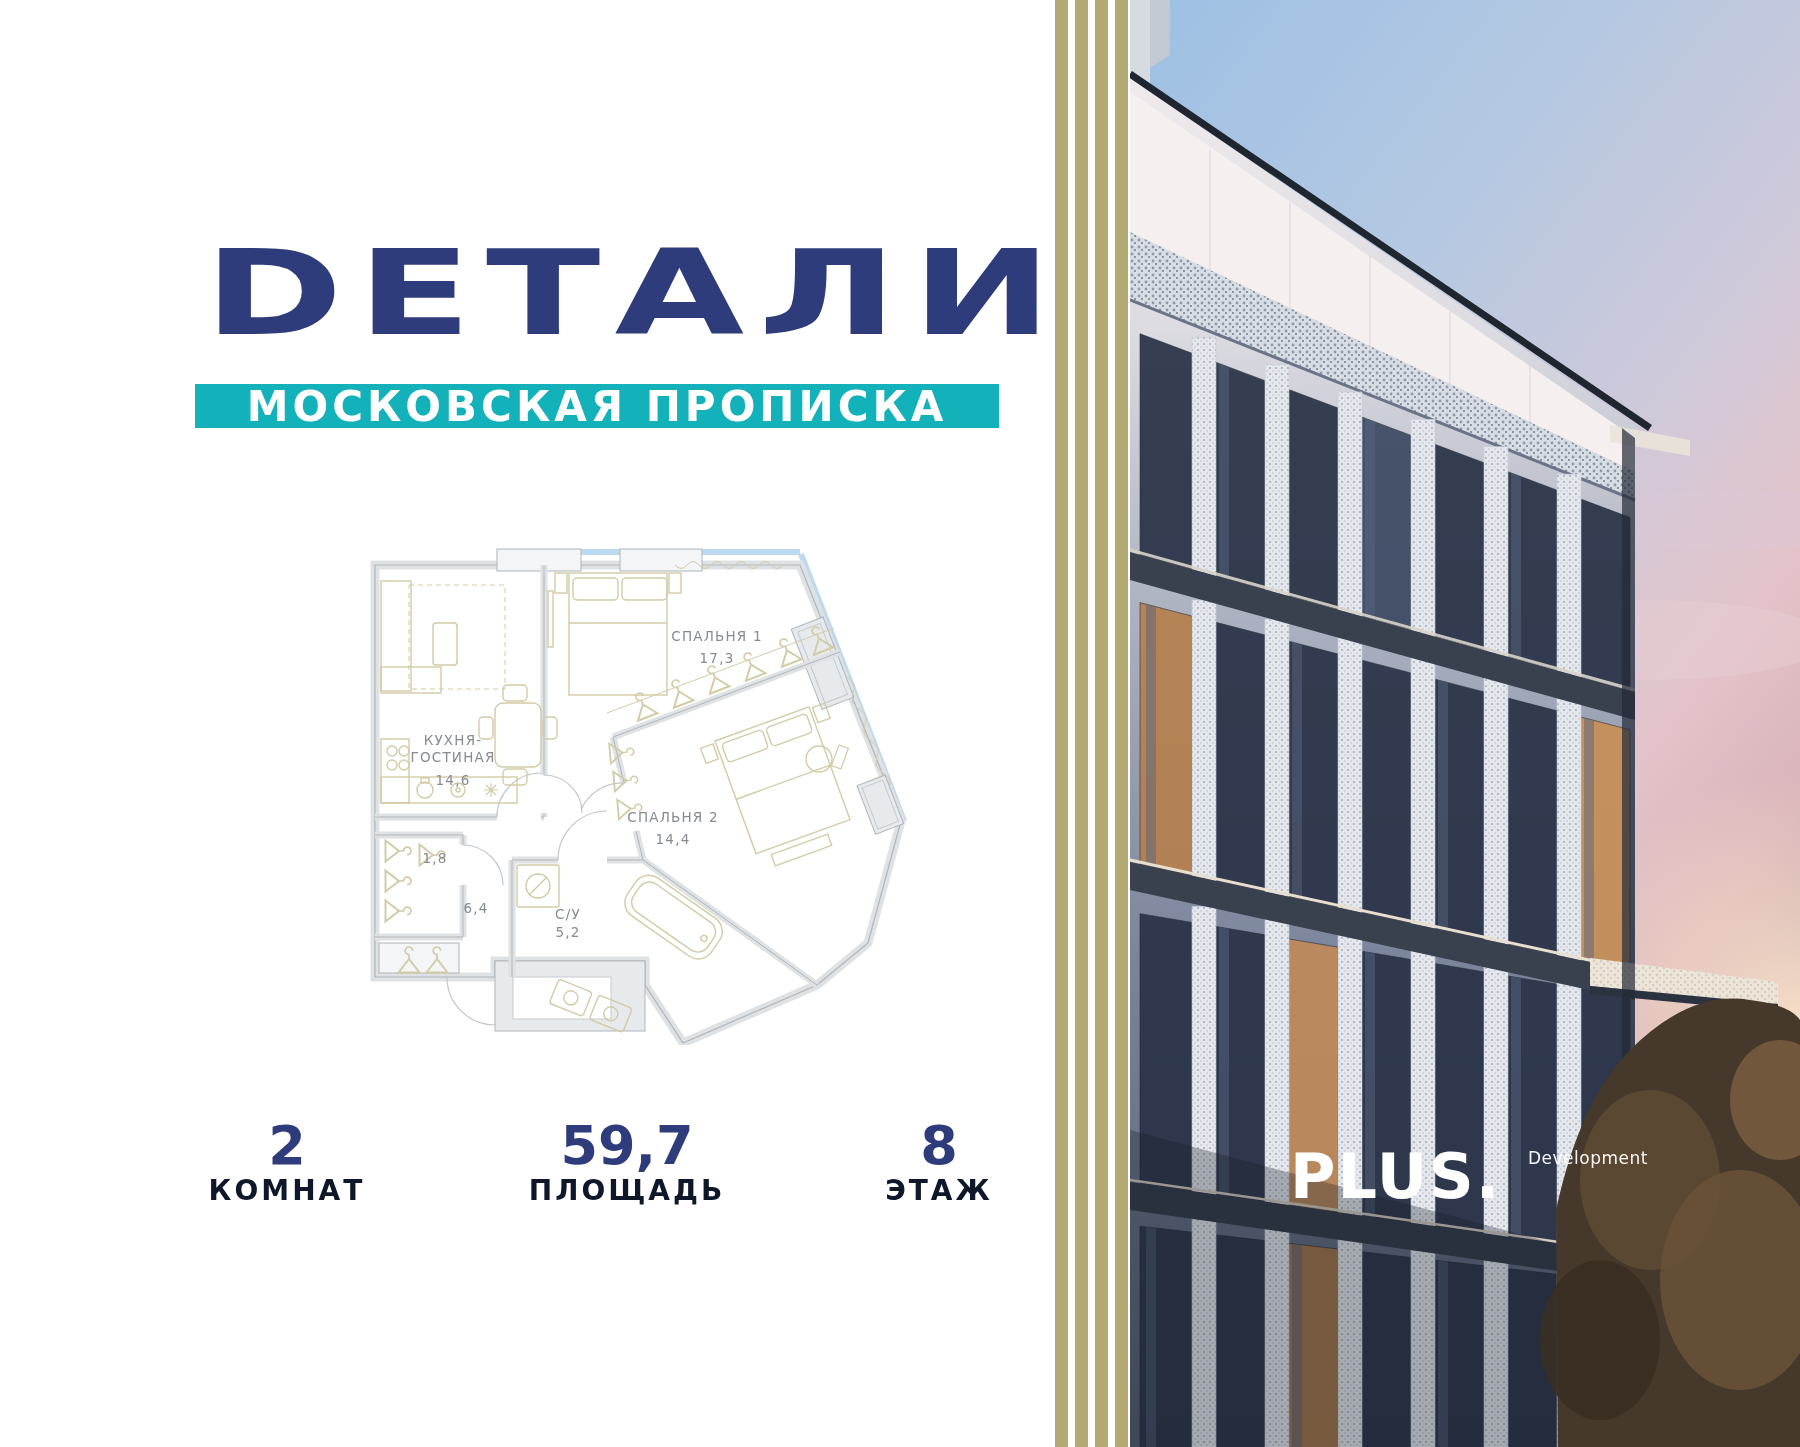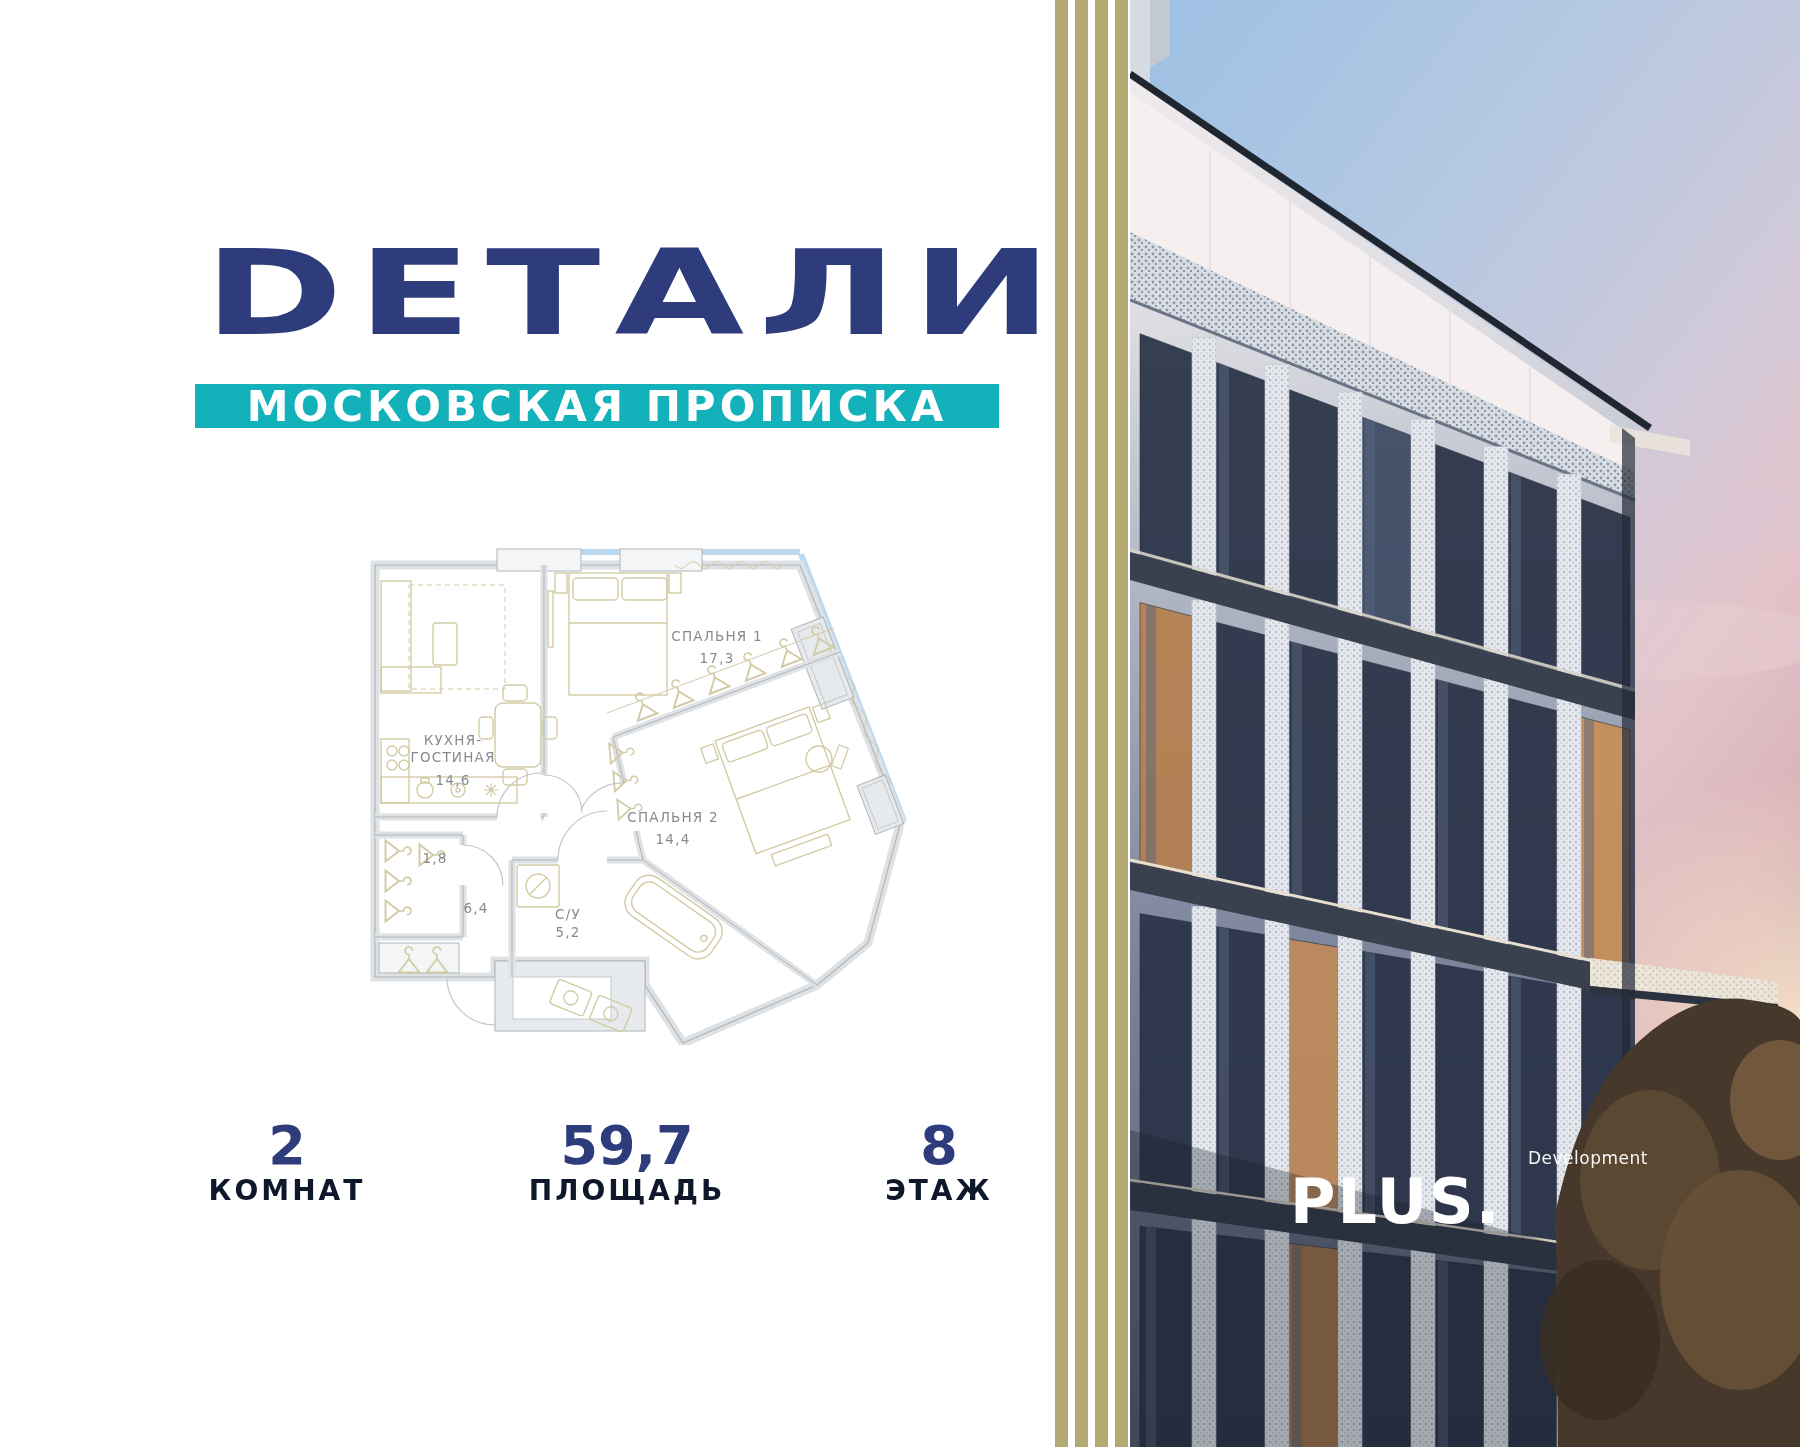--- a/index.html
+++ b/index.html
@@ -17,21 +17,21 @@
   .stat .val{color:#2e3c7c;font-size:54px;font-weight:800;line-height:56px;}
   .stat .lab{color:#0f172a;font-size:28px;font-weight:800;letter-spacing:3px;}
   .stat.s0{left:165px;} .stat.s1{left:505px;} .stat.s2{left:817px;}
   
   .stripes{position:absolute;left:1055px;top:0;width:75px;height:1447px;
            background:repeating-linear-gradient(90deg,#b3aa73 0 13px,#ffffff 13px 20px);}
   
   .photo{position:absolute;left:1130px;top:0;width:670px;height:1447px;overflow:hidden;}
   .photo svg{display:block;}
   .plus-logo{position:absolute;left:160px;top:1146px;color:#ffffff;font-size:62px;font-weight:800;
-             letter-spacing:2px;line-height:1;white-space:nowrap;margin-top:25px;}
+             letter-spacing:2px;line-height:1;white-space:nowrap;}
   .plus-dev{position:absolute;left:398px;top:1148px;color:#ffffff;font-size:17px;font-weight:400;
             letter-spacing:0.5px;opacity:.95;white-space:nowrap;}
   
   .pl-label{font-family:"DejaVu Sans","Liberation Sans",sans-serif;font-size:13.5px;letter-spacing:1.2px;
             fill:#868b90;font-weight:500;}
 </style>
 </head>
 <body>
 
 <div class="canvas">

